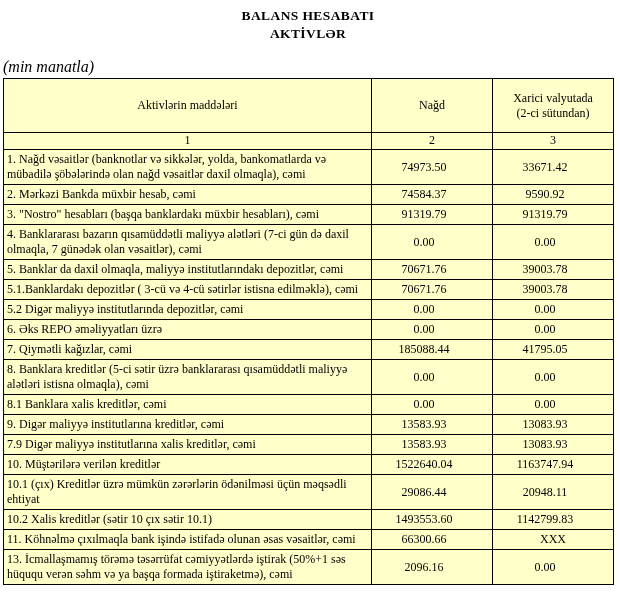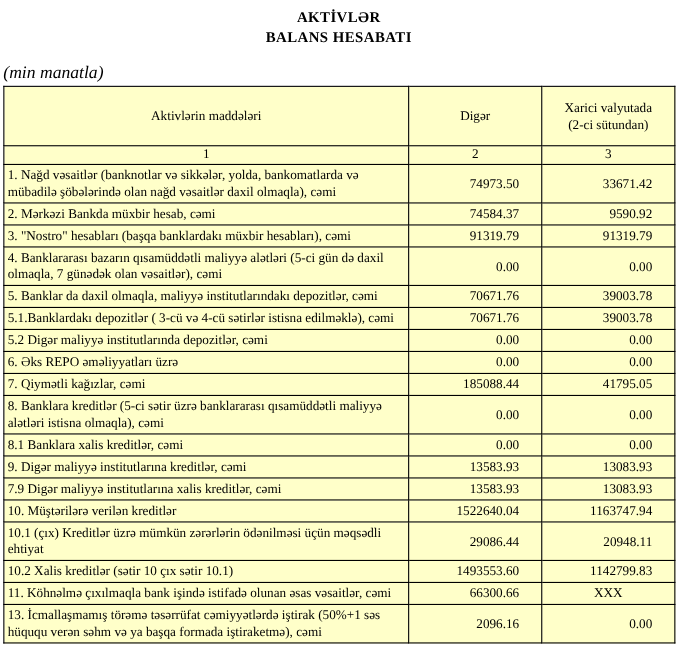--- a/index.html
+++ b/index.html
@@ -44,45 +44,45 @@
     font-weight: normal;
     line-height: 1.25;
     vertical-align: middle;
     padding: 2px 4px;
   }
   thead th { text-align: center; }
   tr.main-header th { height: 54px; }
   tr.main-header th.h3 { padding: 1px 15px; }
   tr.colnum-row th { height: 15px; padding: 0 4px 1px 4px; }
   td.label { text-align: left; padding: 2px 4px 2px 3px; }
-  td.num { text-align: right; padding-right: 20px; }
+  td.num { text-align: center; padding-right: 20px; }
   td.num.center { text-align: center; padding-right: 4px; margin-top: 28px; }
 </style>
 </head>
 <body>
 
 <div class="page">
 
   <div class="title-block">
+    <div>BALANS HESABATI</div>
     <div>AKTİVLƏR</div>
-    <div>BALANS HESABATI</div>
   </div>
 
   <div class="unit-note">(min manatla)</div>
 
   <table class="balance-table">
     <colgroup>
       <col class="c1">
         <col class="c2">
         <col class="c3">
     </colgroup>
     <thead>
       <tr class="main-header">
         <th class="h1">Aktivlərin  maddələri</th>
-        <th class="h2">Digər</th>
+        <th class="h2">Nağd</th>
         <th class="h3">Xarici valyutada (2-ci sütundan)</th>
       </tr>
       <tr class="colnum-row">
         <th>1</th>
         <th>2</th>
         <th>3</th>
       </tr>
     </thead>
     <tbody>
 
@@ -98,21 +98,21 @@
           <td class="num">9590.92</td>
         </tr>
 
         <tr>
           <td class="label">3. "Nostro" hesabları (başqa banklardakı müxbir hesabları), cəmi</td>
           <td class="num">91319.79</td>
           <td class="num">91319.79</td>
         </tr>
 
         <tr>
-          <td class="label">4. Banklararası bazarın qısamüddətli maliyyə alətləri (5-ci gün də daxil olmaqla, 7 günədək olan vəsaitlər), cəmi</td>
+          <td class="label">4. Banklararası bazarın qısamüddətli maliyyə alətləri (7-ci gün də daxil olmaqla, 7 günədək olan vəsaitlər), cəmi</td>
           <td class="num">0.00</td>
           <td class="num">0.00</td>
         </tr>
 
         <tr>
           <td class="label">5. Banklar da daxil olmaqla, maliyyə institutlarındakı depozitlər, cəmi</td>
           <td class="num">70671.76</td>
           <td class="num">39003.78</td>
         </tr>
 

